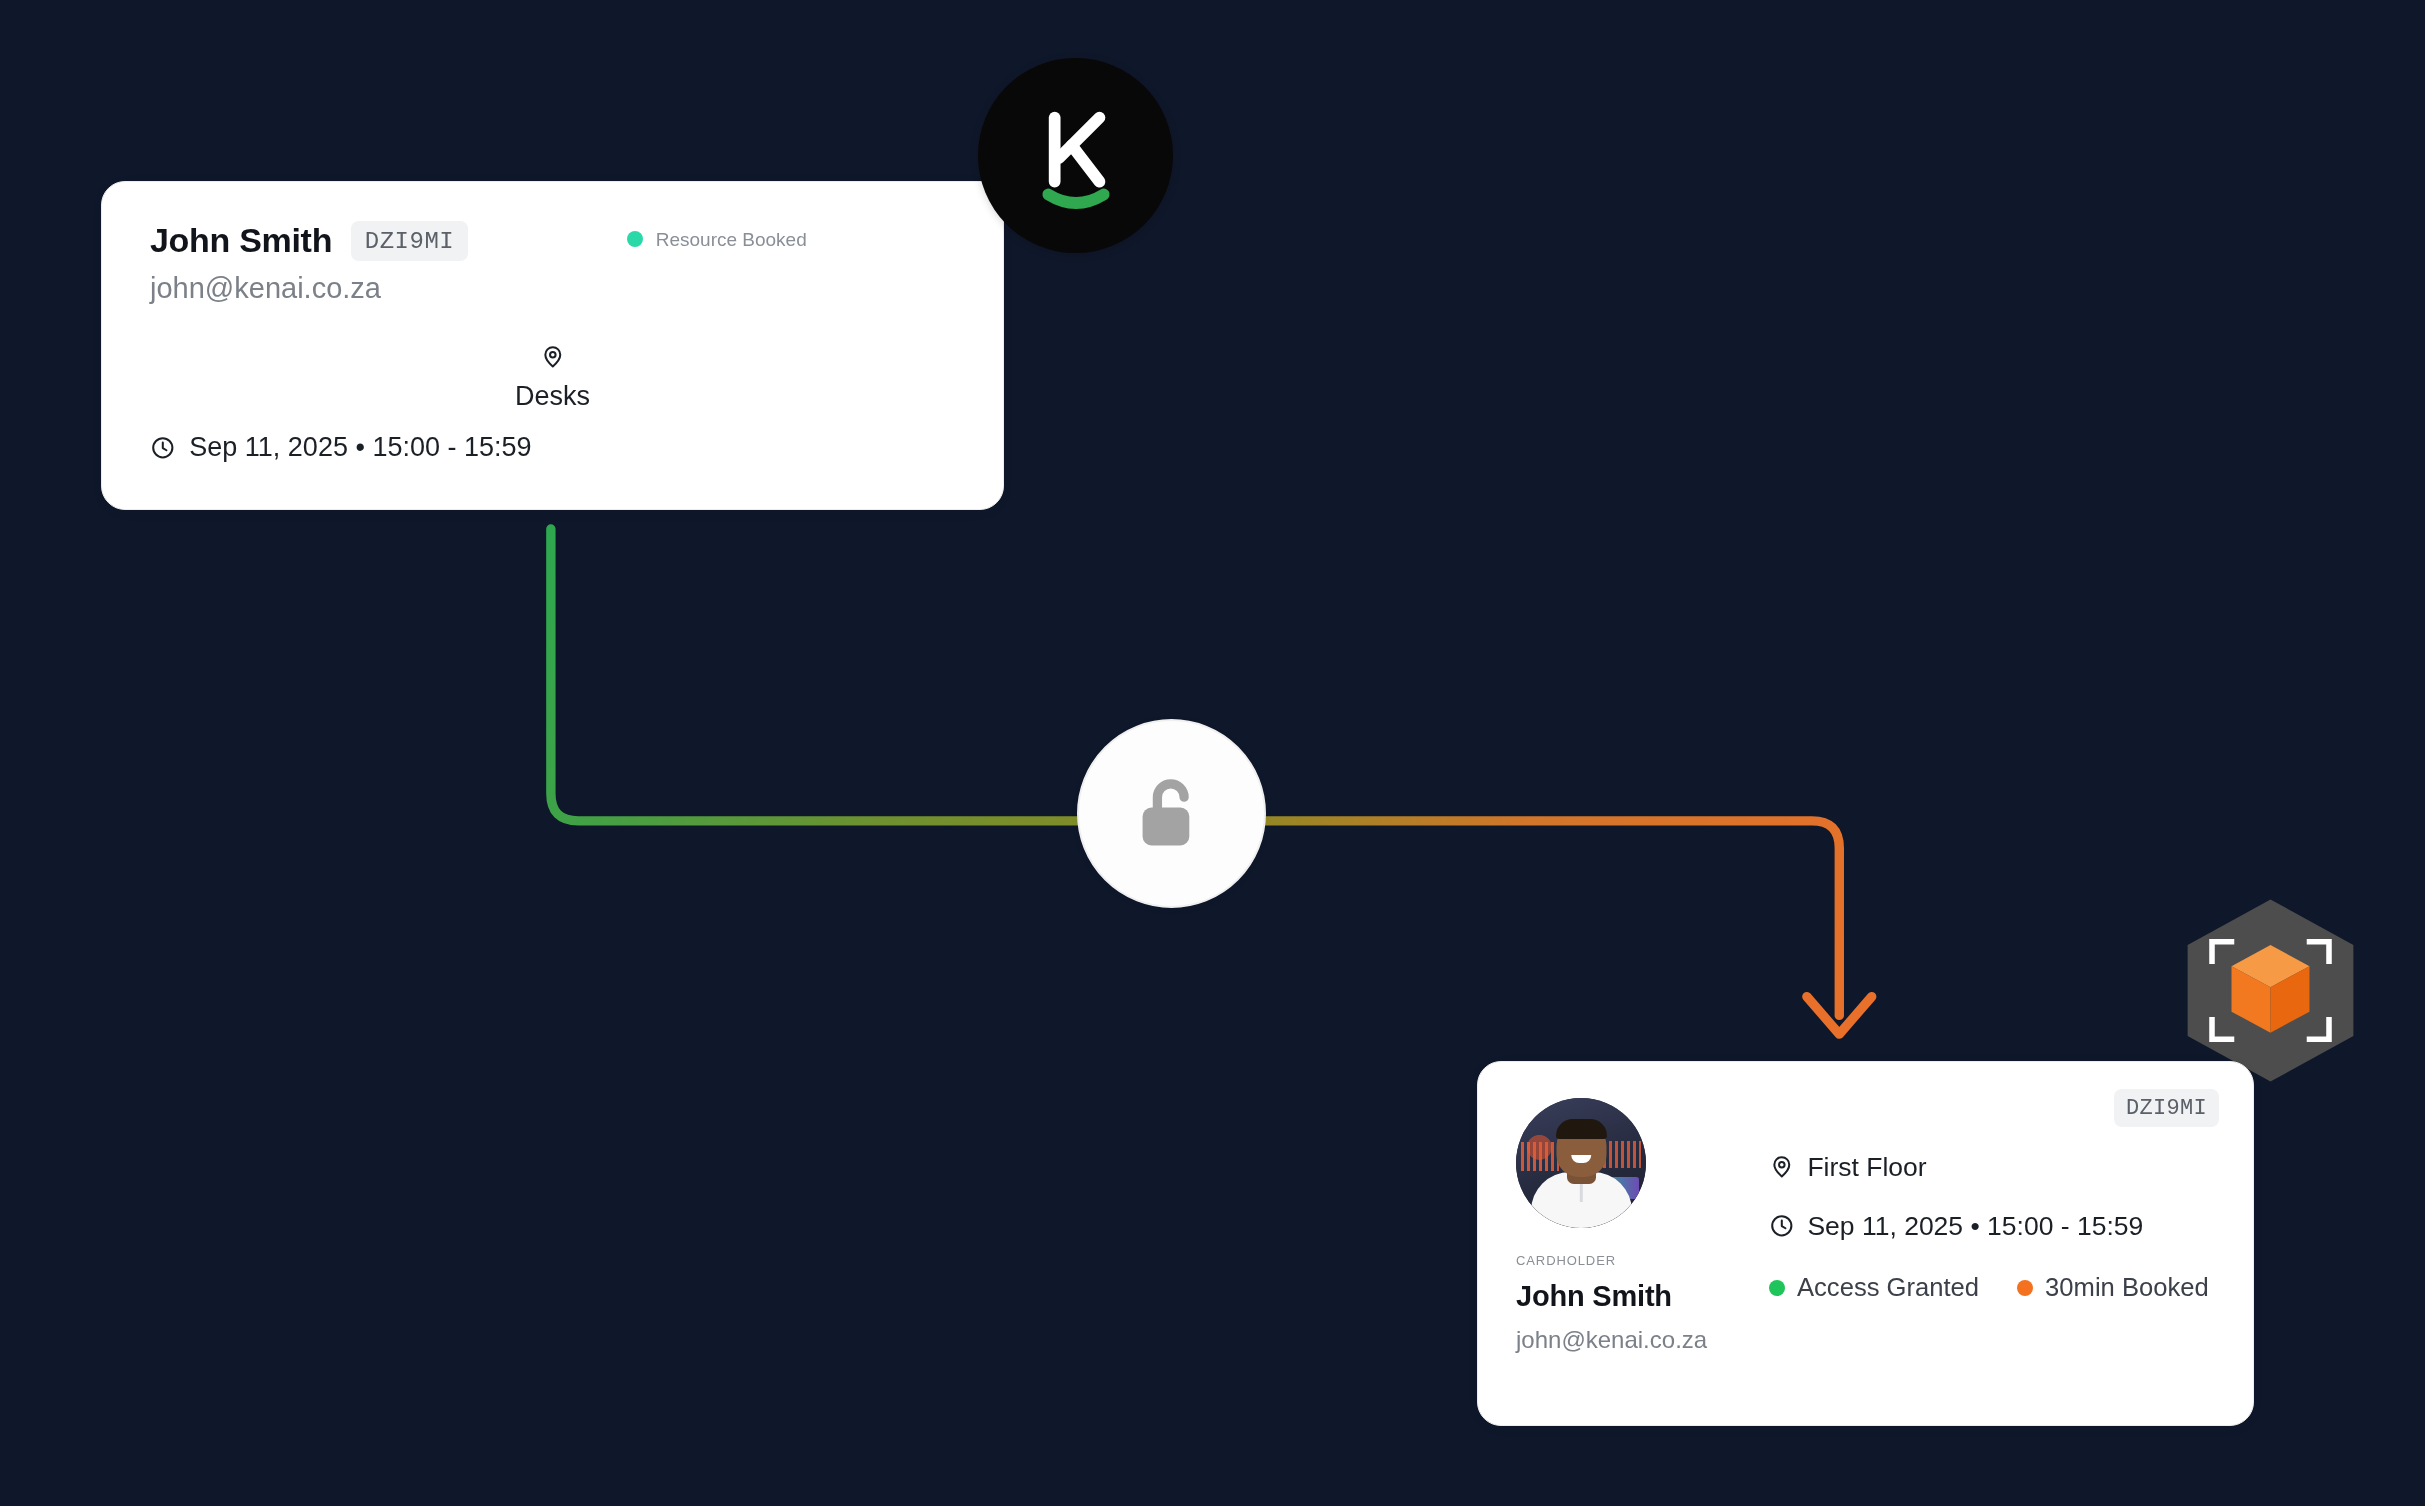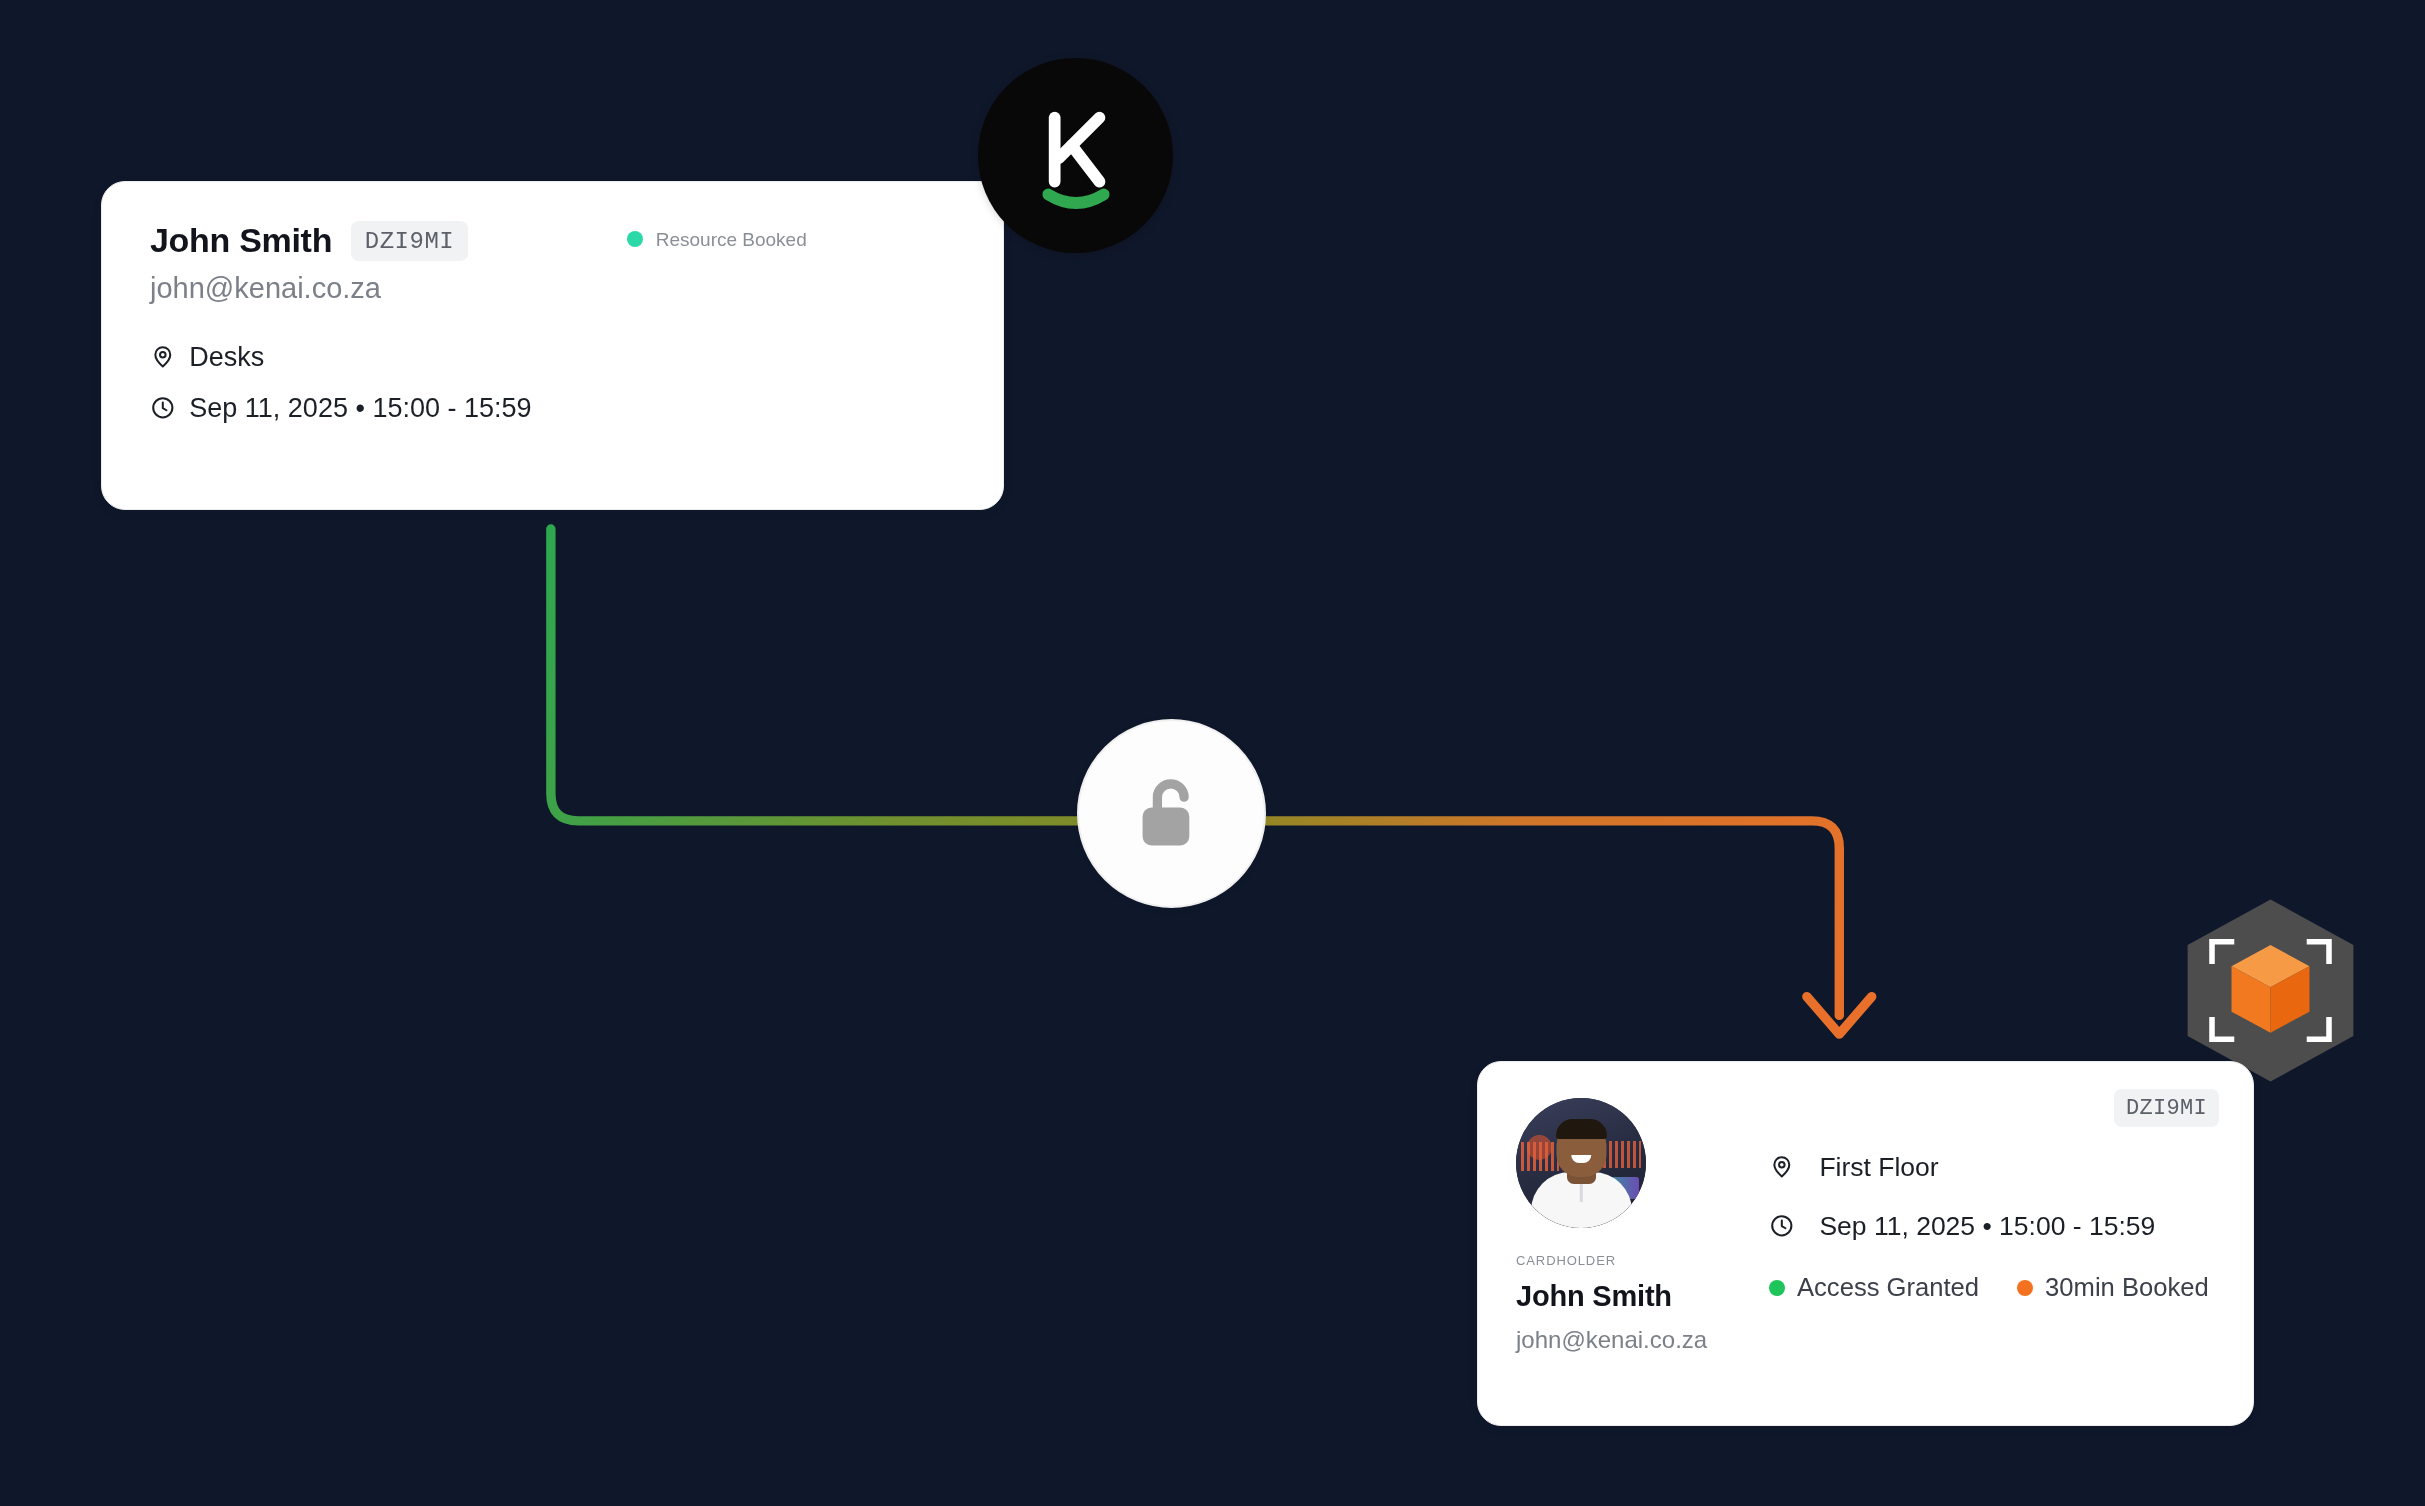--- a/index.html
+++ b/index.html
@@ -108,21 +108,21 @@
     color: #8a8f97;
     line-height: 1;
   }
 
   .meta-row {
     display: flex;
     align-items: center;
     gap: 13.7px;
     white-space: nowrap;
   }
-  .meta-row.first { margin-top: 39px; }
+  .meta-row.first { margin-top: 39px; flex-direction: column; }
   .meta-row.second { margin-top: 24px; }
   .meta-icon {
     width: 25.6px;
     height: 25.6px;
     flex: none;
     display: block;
   }
   .meta-text {
     font-size: 27px;
     color: #1b1f26;
@@ -292,21 +292,20 @@
     display: flex;
     align-items: center;
     gap: 12.8px;
     white-space: nowrap;
   }
   .access-meta-row + .access-meta-row { margin-top: 32px; }
   .access-meta-text {
     font-size: 26.5px;
     color: #1b1f26;
     line-height: 1;
-    margin-left: 12px;
   }
   .access-status-row {
     display: flex;
     align-items: center;
     gap: 38px;
     margin-top: 36px;
     white-space: nowrap;
   }
   .access-status {
     display: flex;

